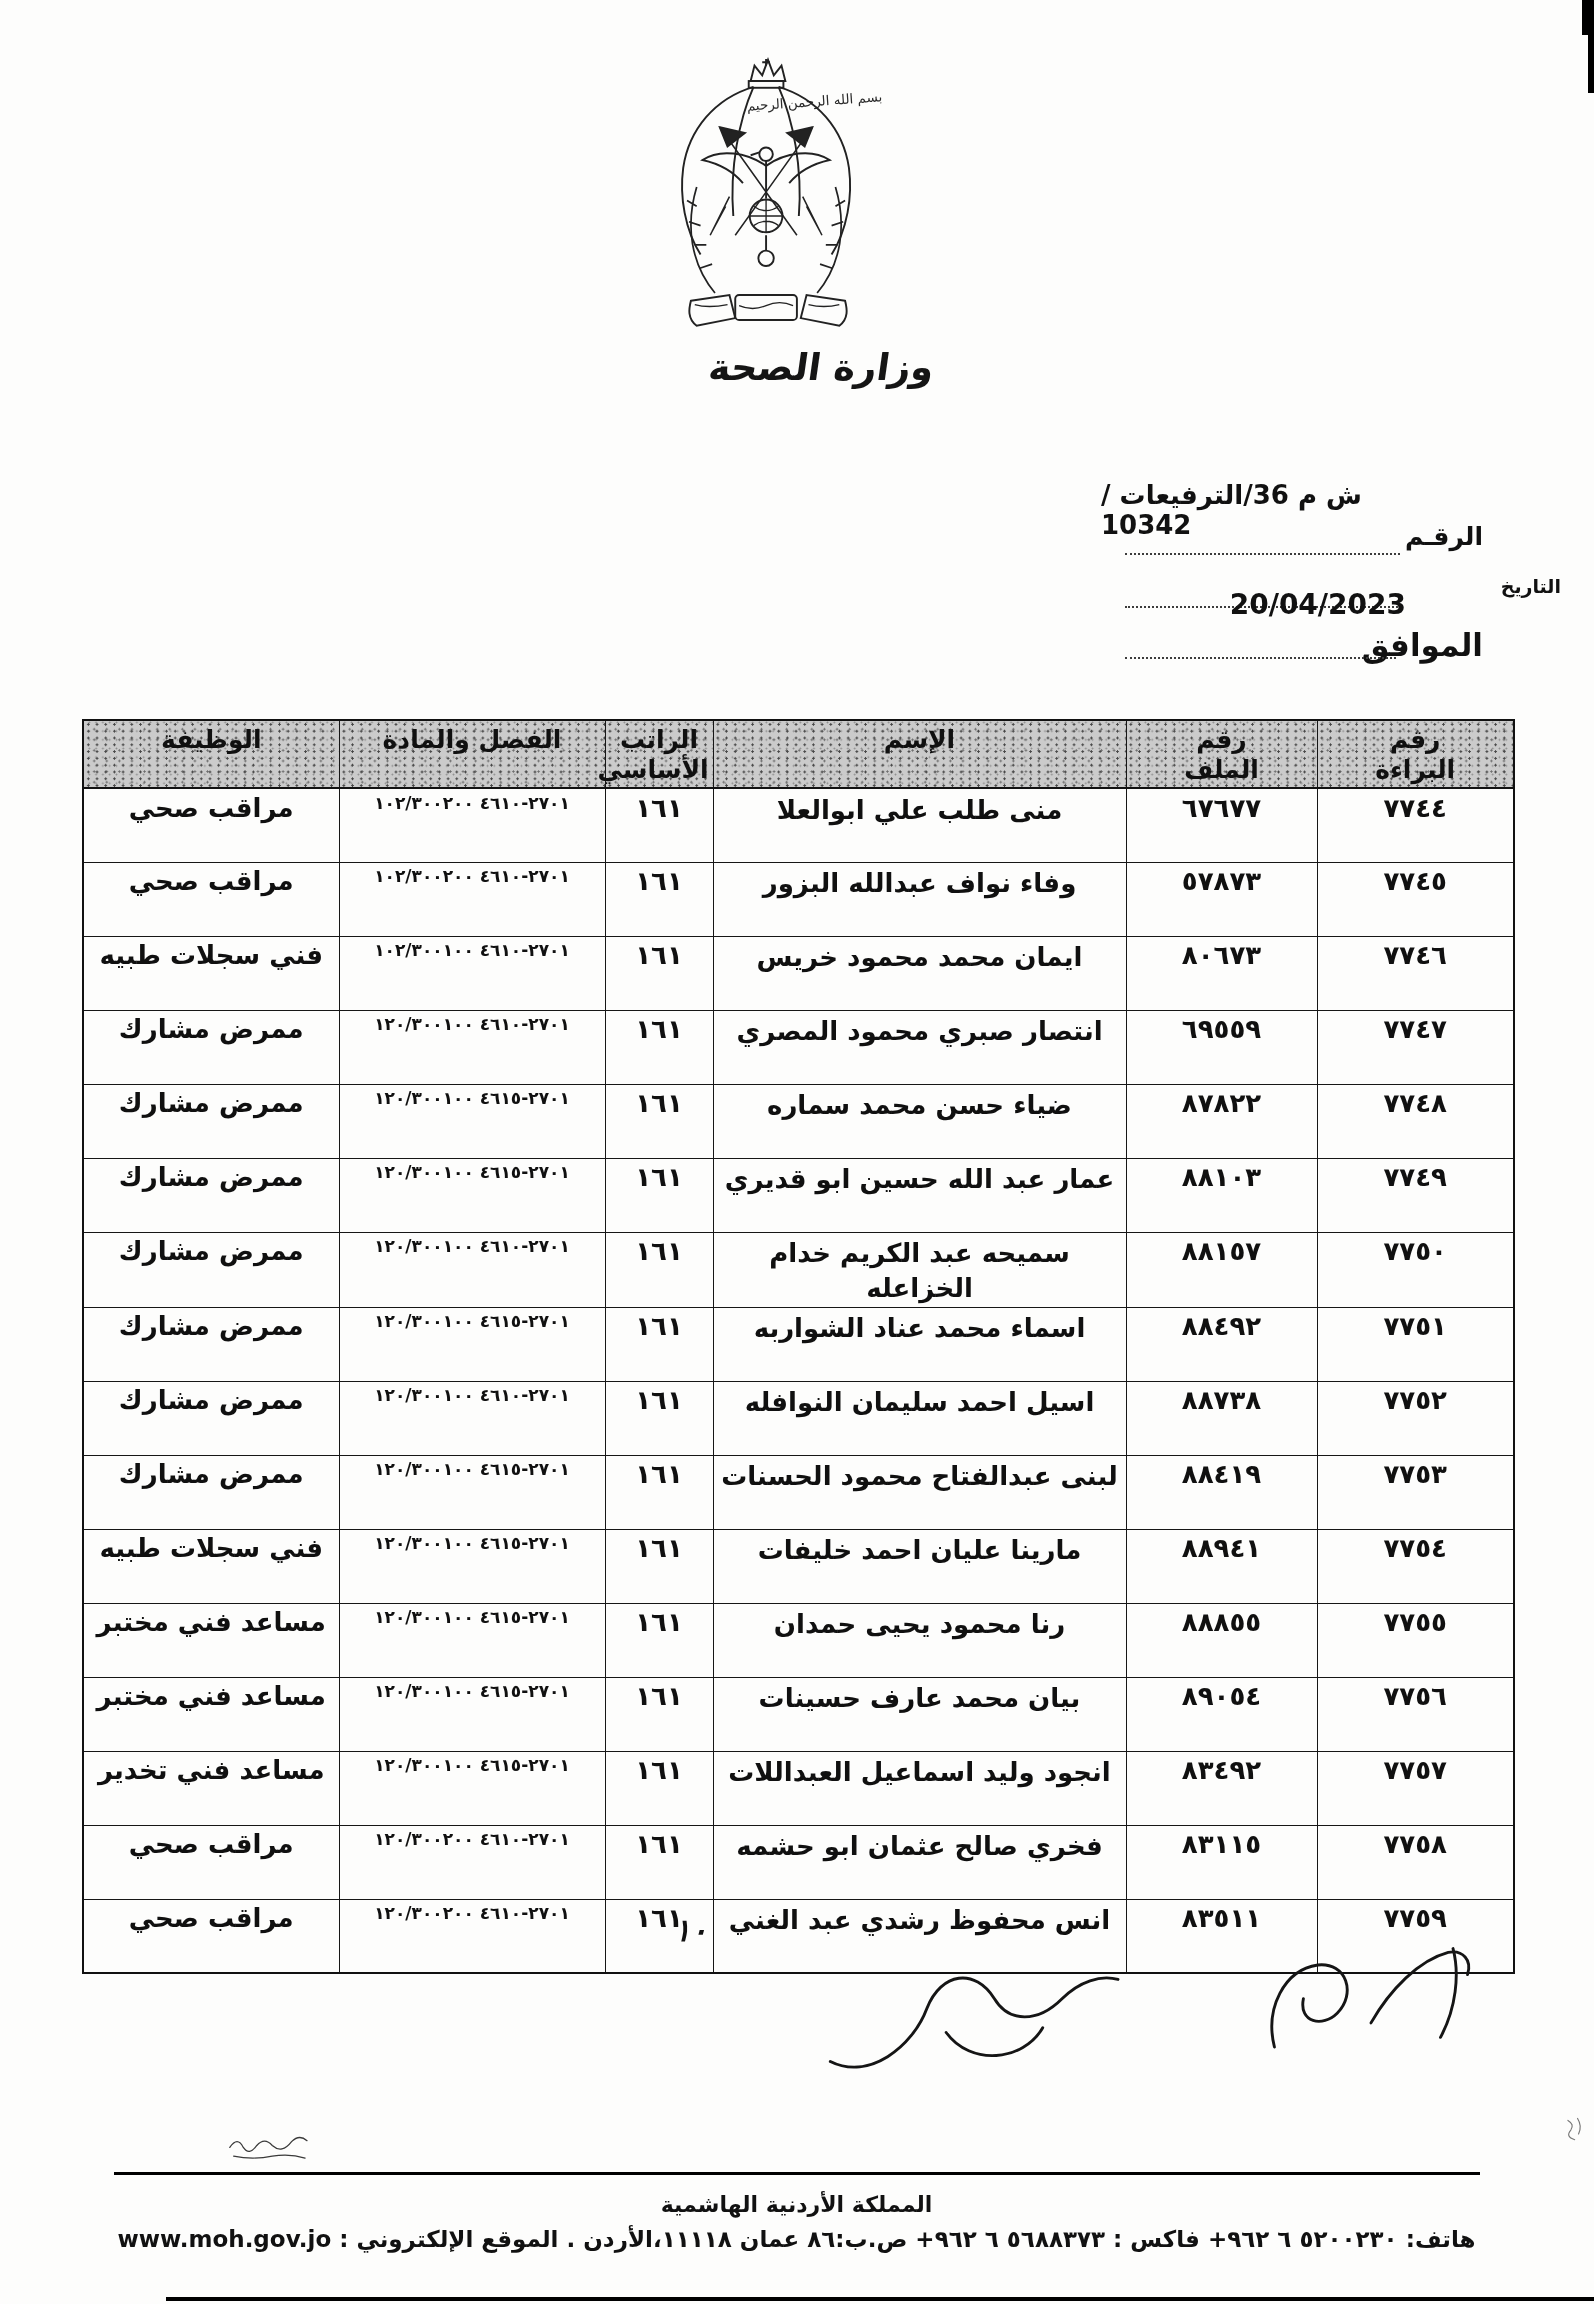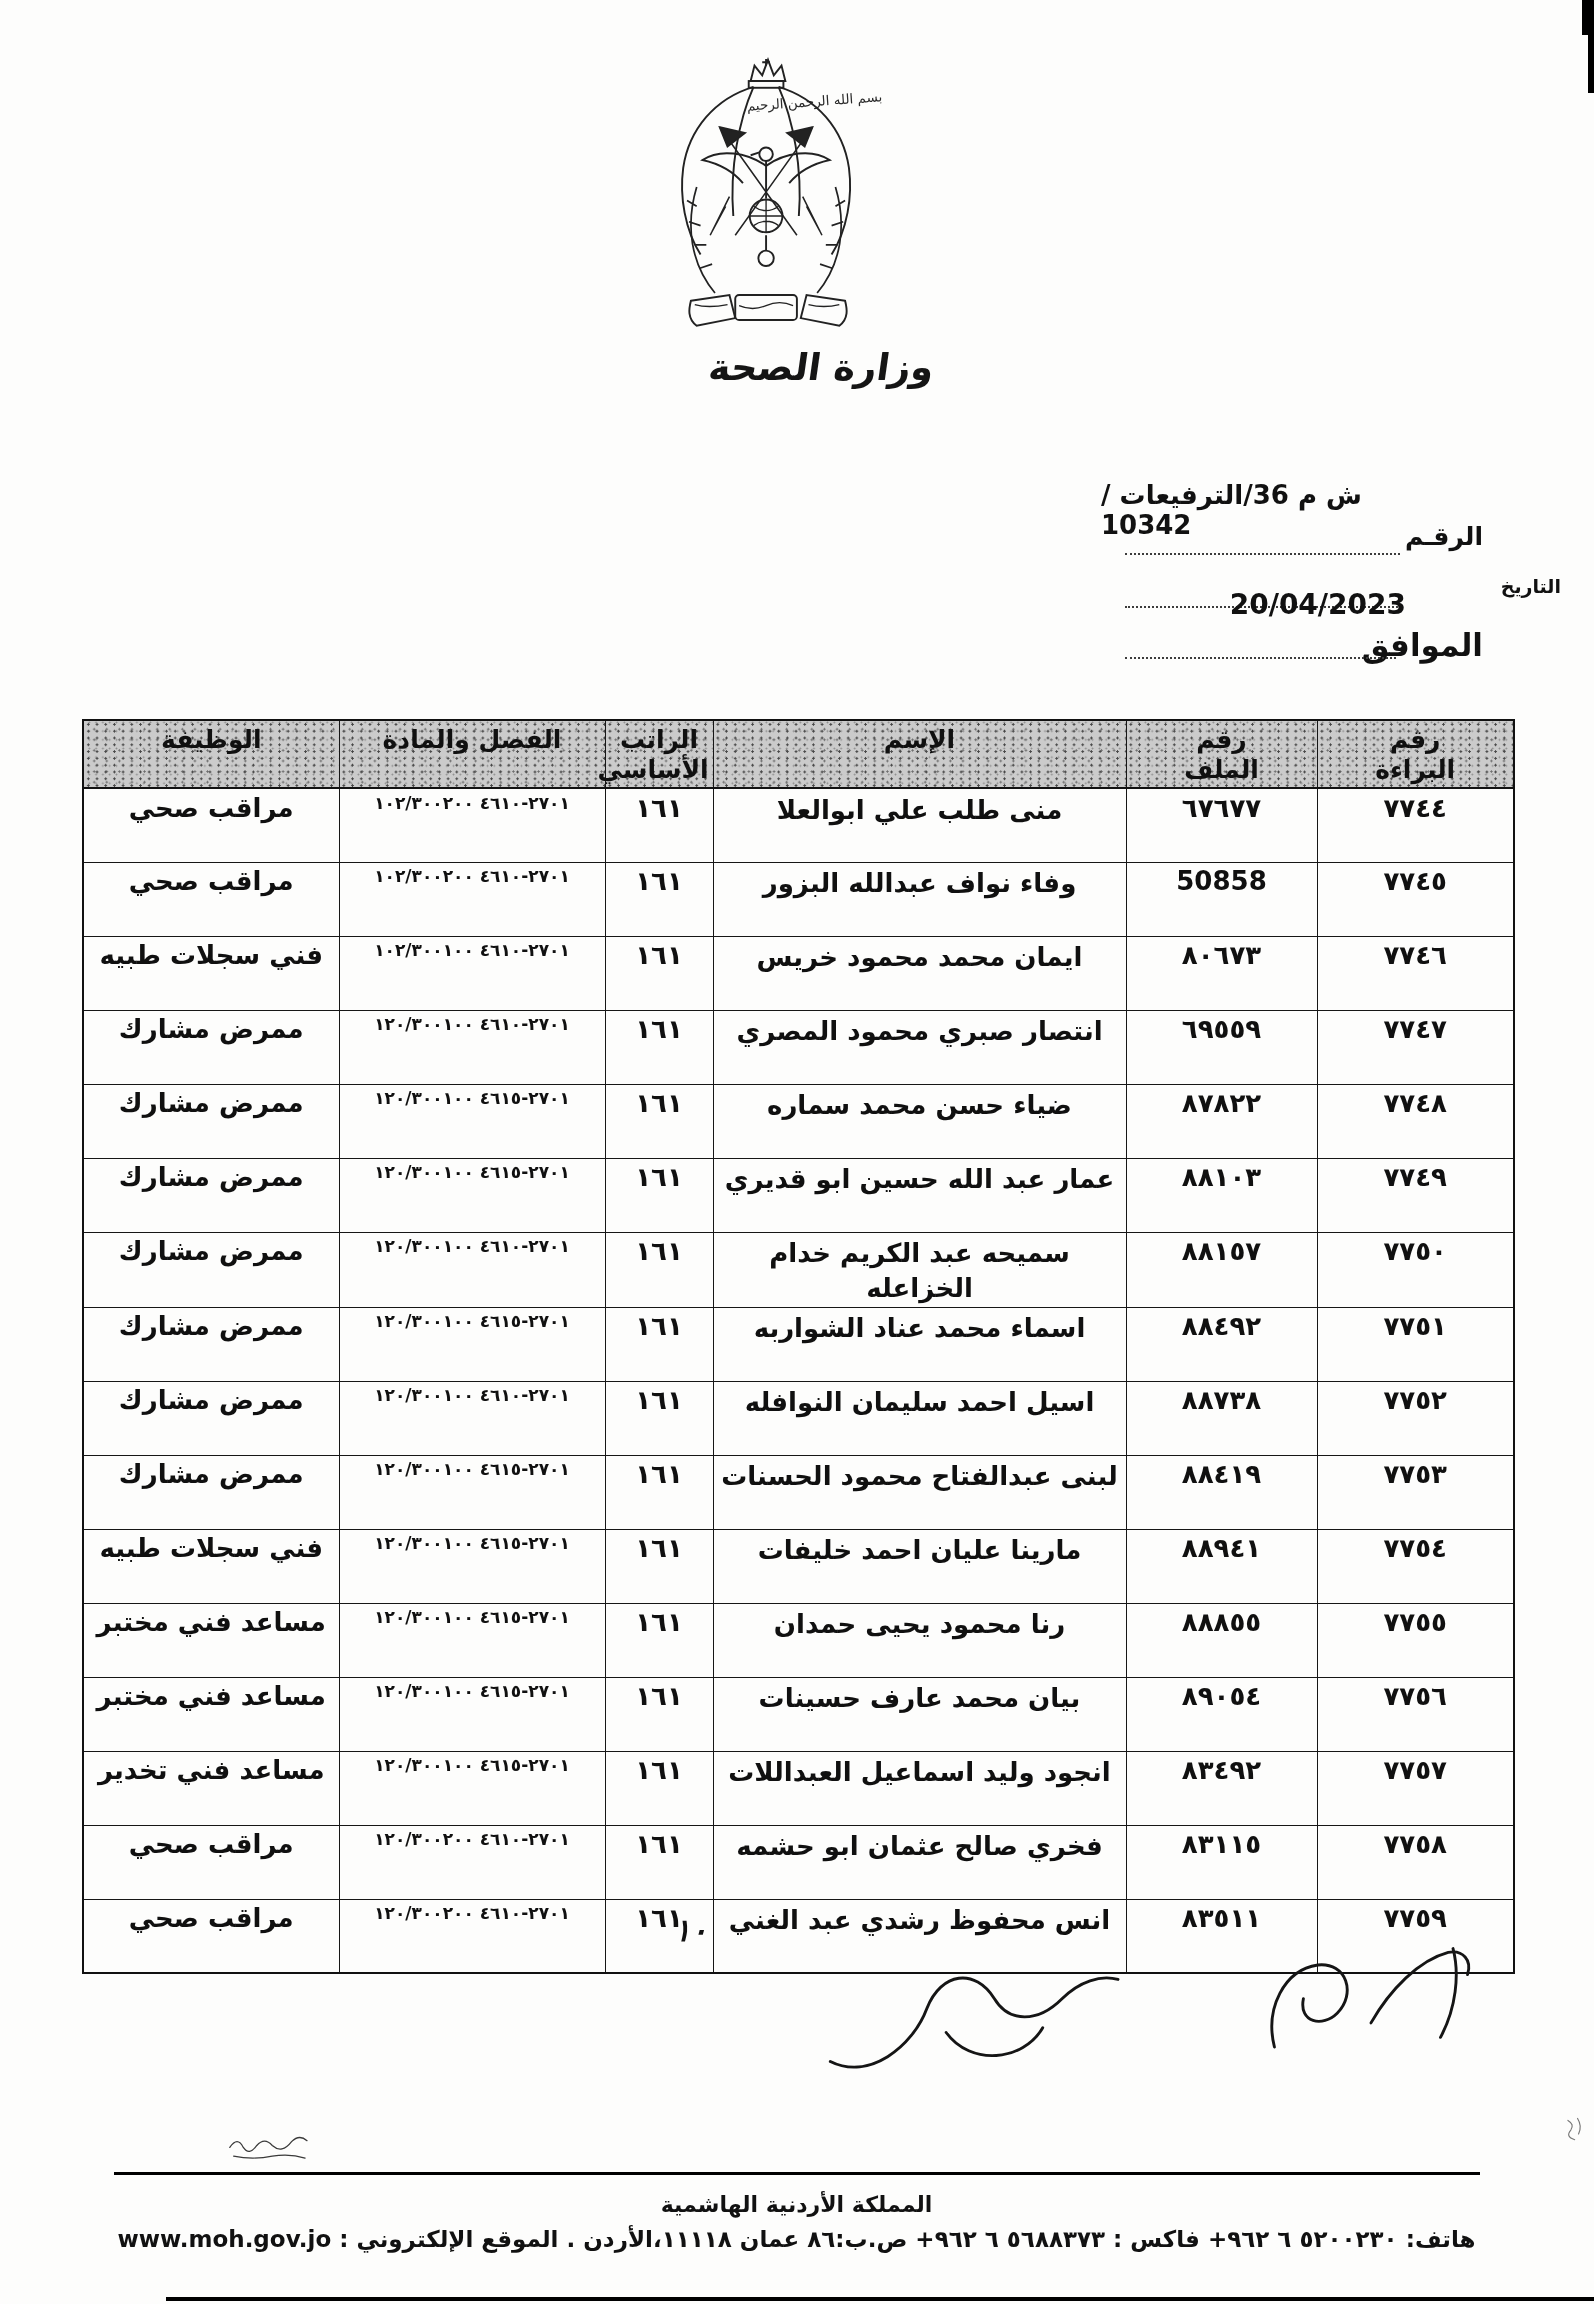--- a/index.html
+++ b/index.html
@@ -225,21 +225,21 @@
     <td class="c-decree">٧٧٤٤</td>
     <td class="c-file">٦٧٦٧٧</td>
     <td class="c-name">منى طلب علي ابوالعلا</td>
     <td class="c-salary">١٦١</td>
     <td class="c-chapter">٢٧٠١-٤٦١٠ ١٠٢/٣٠٠٢٠٠</td>
     <td class="c-position">مراقب صحي</td>
   </tr>
 
   <tr>
     <td class="c-decree">٧٧٤٥</td>
-    <td class="c-file">50858</td>
+    <td class="c-file">٥٧٨٧٣</td>
     <td class="c-name">وفاء نواف عبدالله البزور</td>
     <td class="c-salary">١٦١</td>
     <td class="c-chapter">٢٧٠١-٤٦١٠ ١٠٢/٣٠٠٢٠٠</td>
     <td class="c-position">مراقب صحي</td>
   </tr>
 
   <tr>
     <td class="c-decree">٧٧٤٦</td>
     <td class="c-file">٨٠٦٧٣</td>
     <td class="c-name">ايمان محمد محمود خريس</td>

